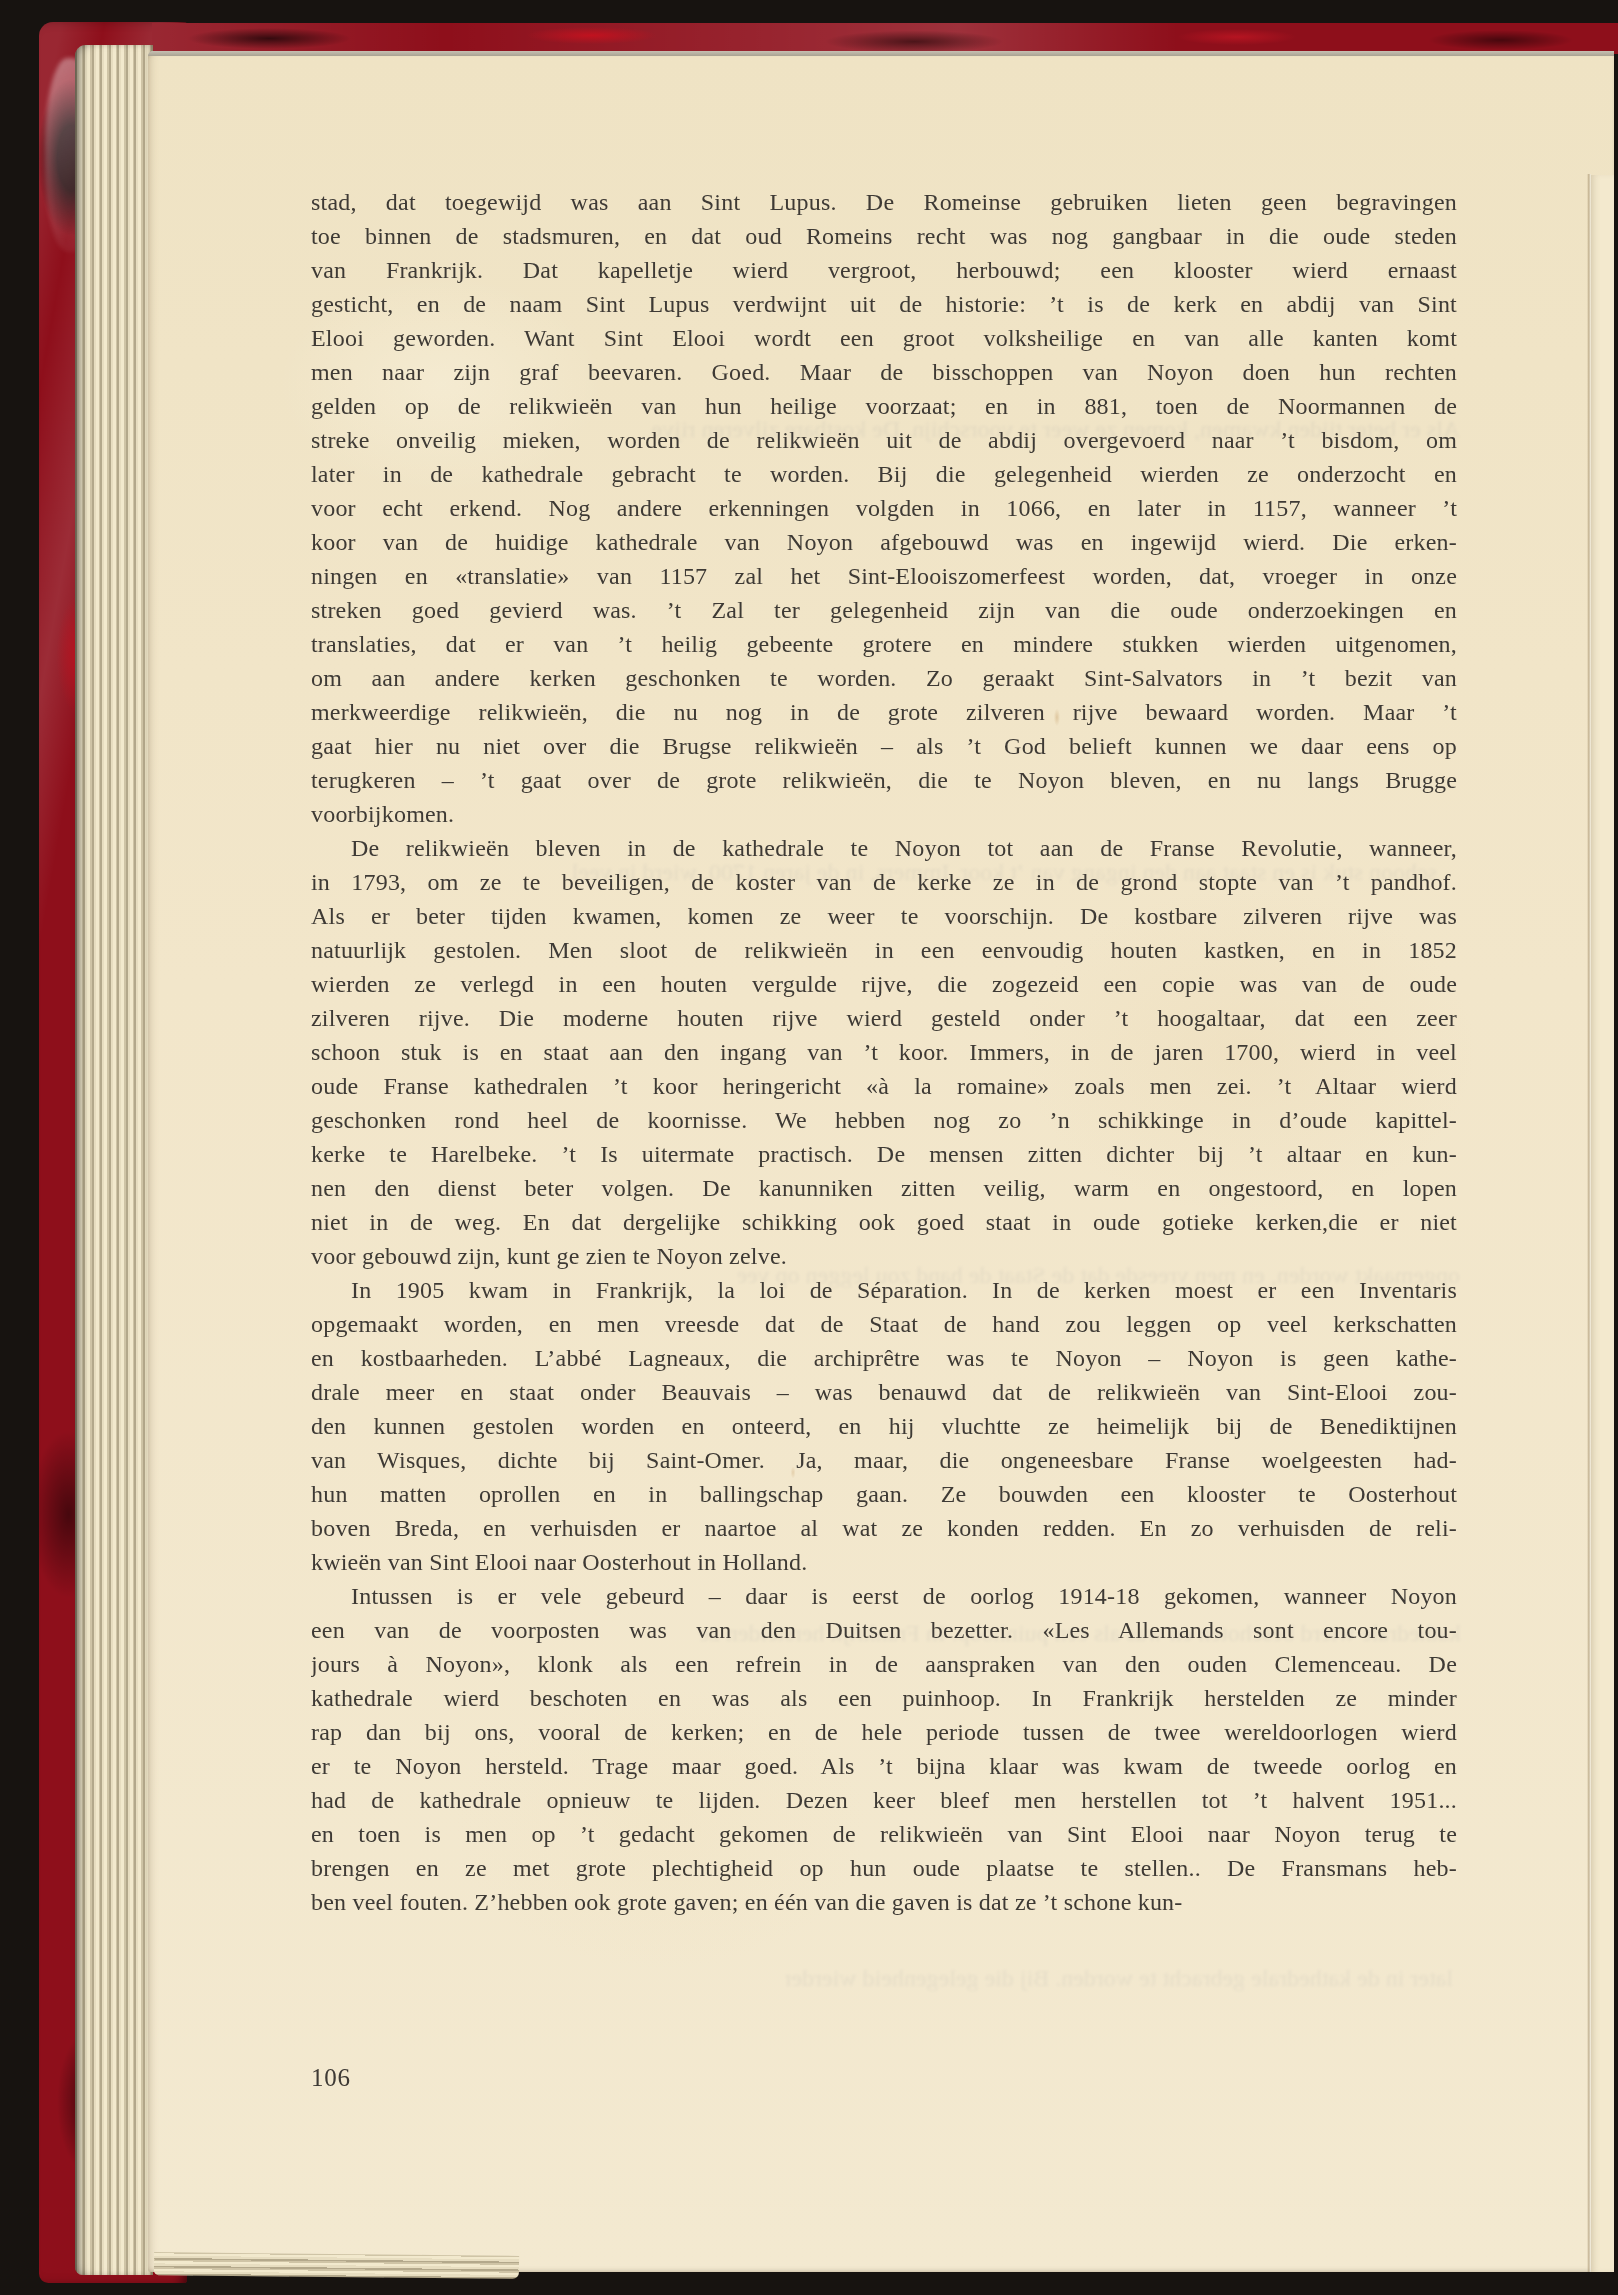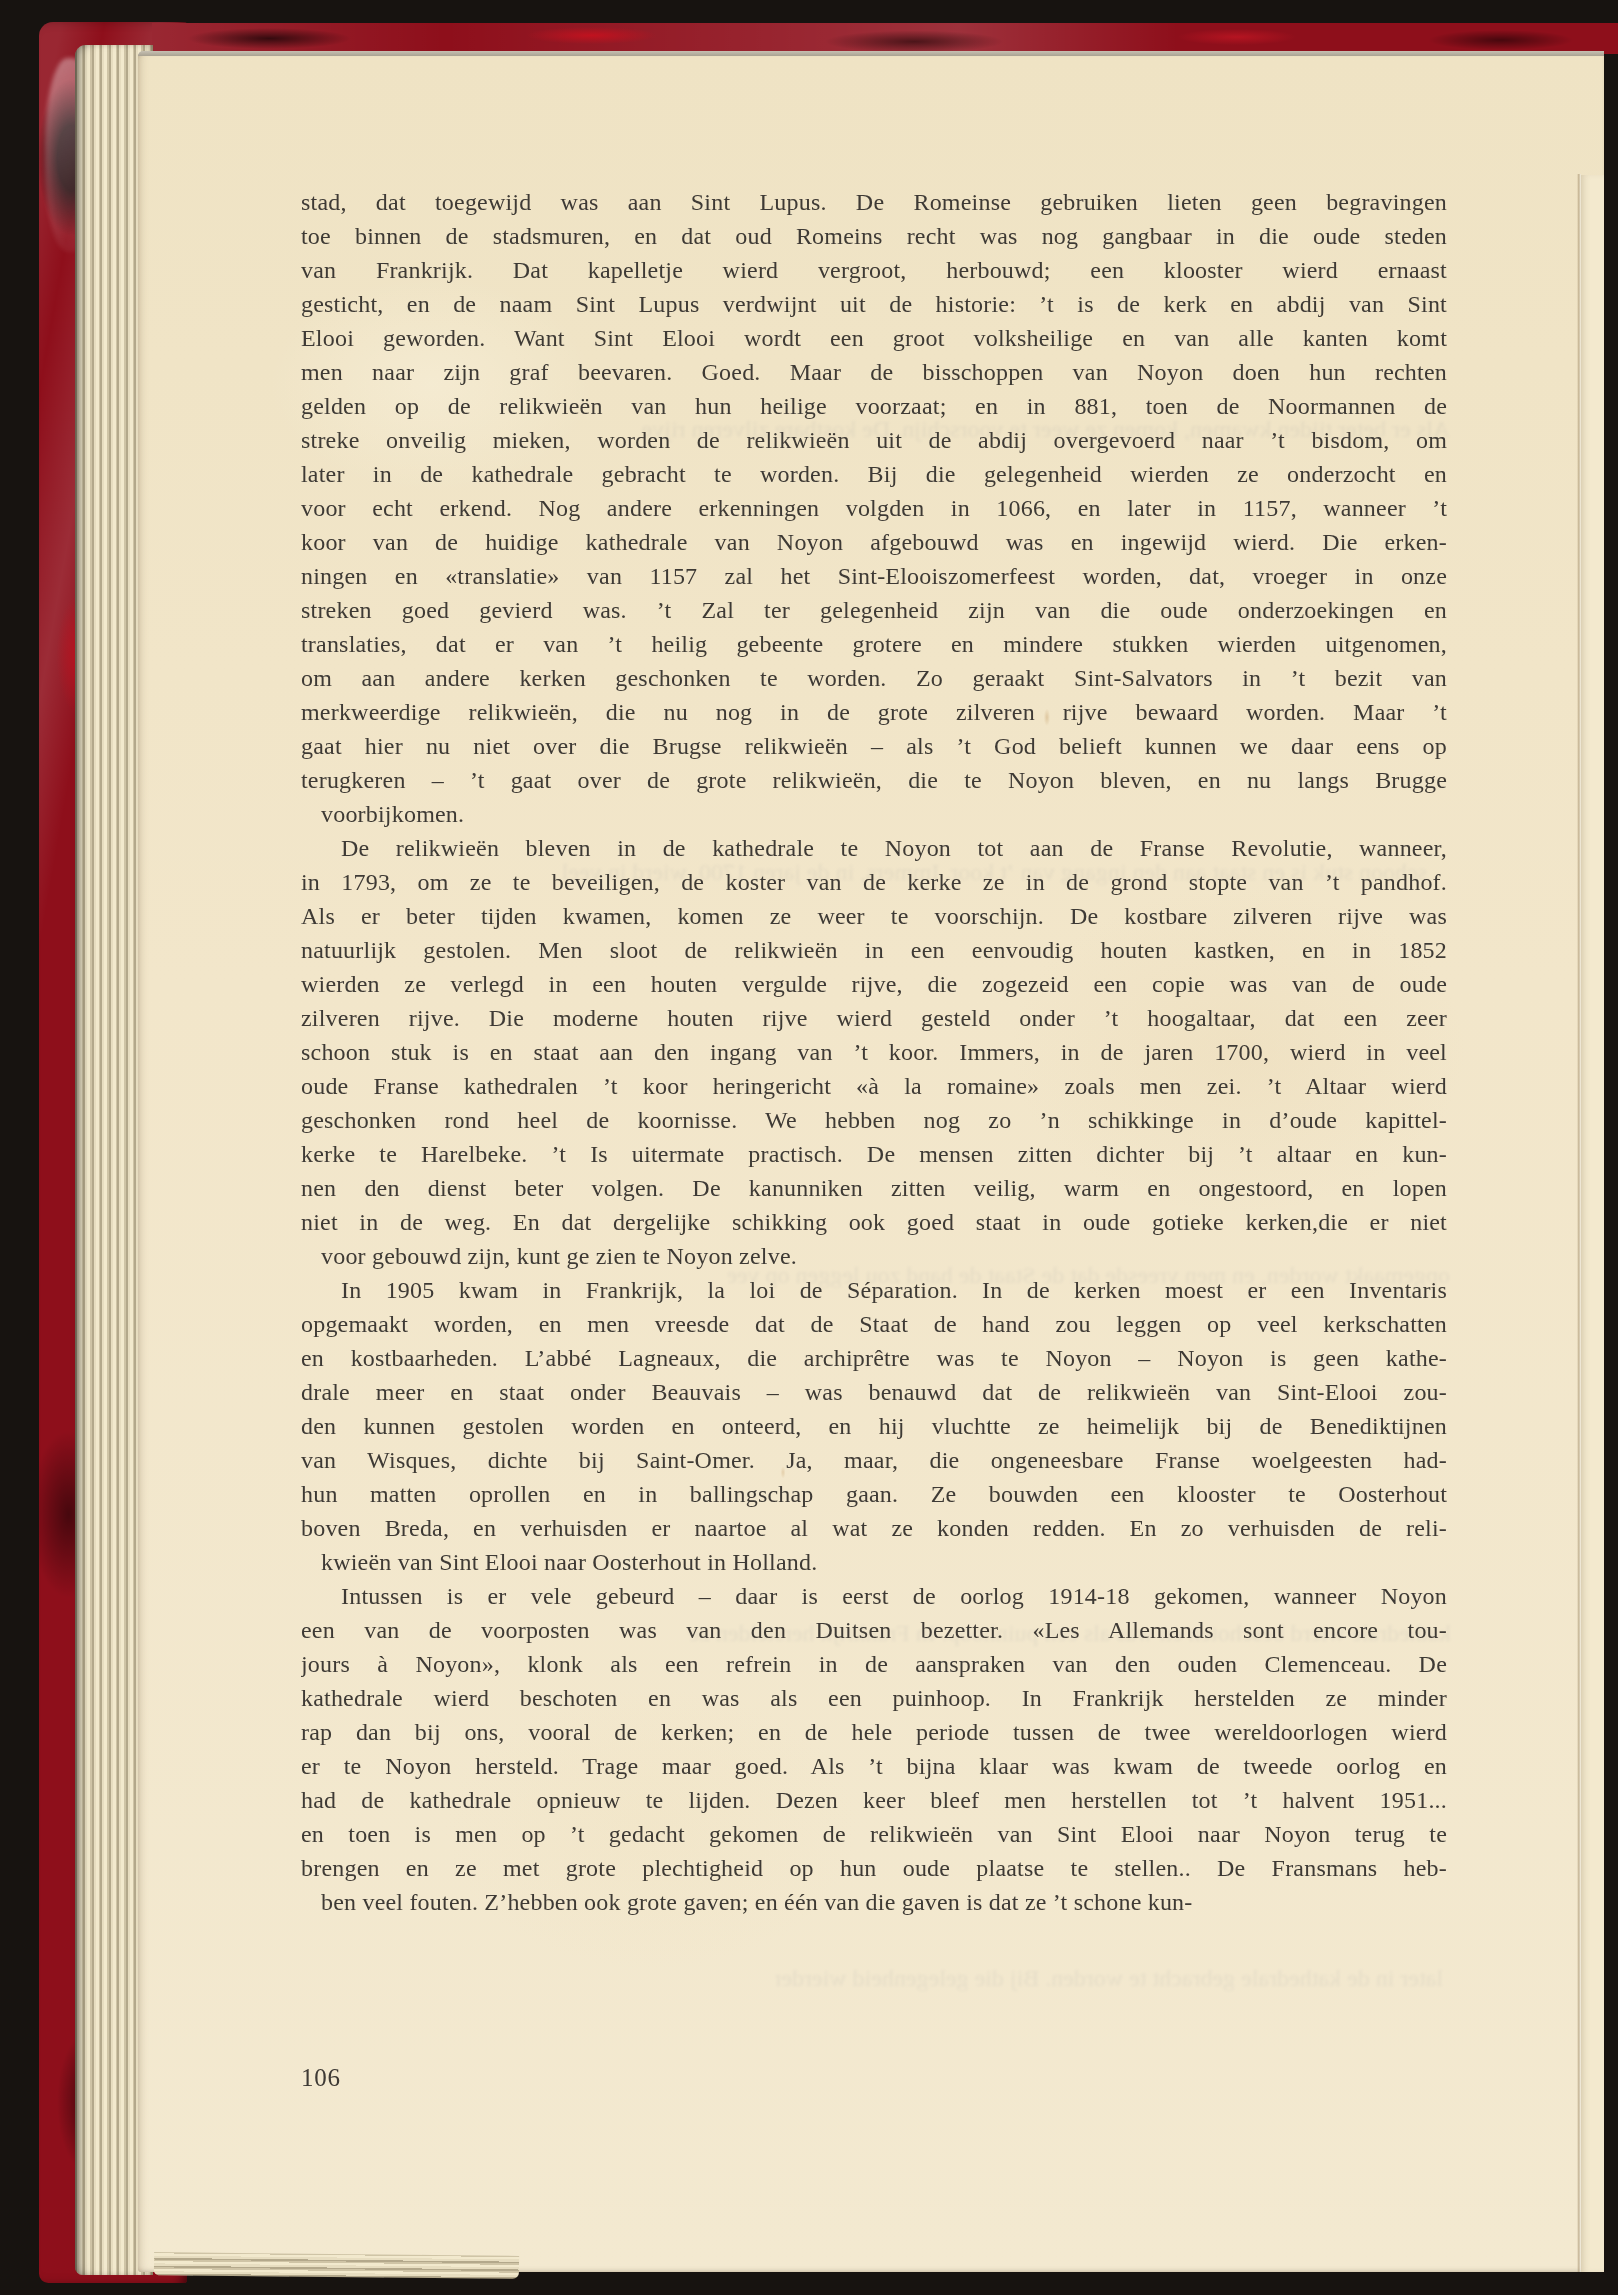--- a/index.html
+++ b/index.html
@@ -67,21 +67,21 @@
   .bottom-stack{
     position:absolute; left:154px; top:2254px; width:365px; height:23px;
     transform:rotate(.6deg);
     background:repeating-linear-gradient(0deg,
       #b3a88b 0 1.6px, #e7ddc0 1.6px 3.9px, #f2e9cd 3.9px 6.2px, #cfc4a6 6.2px 7.8px);
     border-radius:0 0 6.2px 4.7px;
   }
 
   
   .page{
-    position:absolute; left:138px; top:51px; width:1466px; height:2221px;
+    position:absolute; left:148px; top:51px; width:1466px; height:2221px;
     border-radius:6.2px 0 0 3.1px;
     background:linear-gradient(180deg,#efe3c4 0%,#f2e6ca 42%,#f3e9d0 100%);
     box-shadow:inset 5.4px 0 9.3px -4.7px rgba(120,100,70,.38),
                inset 0 3.9px 5.4px -3.9px rgba(110,100,80,.55),
                inset 0 -3.9px 5.4px -3.9px rgba(120,105,80,.4);
   }
   .page::before{ 
     content:""; position:absolute; left:0; top:0; width:100%; height:5.4px;
     background:linear-gradient(180deg,#c6c0b2,#a9a292);
     border-radius:6.2px 0 0 0;
@@ -111,21 +111,21 @@
   
   .text-block{
     position:absolute; left:163px; top:134px; width:1146px;
     color:var(--ink);
     font-size:24px; letter-spacing:0.2px;
   }
   .line{
     height:34px; line-height:34px; overflow:hidden;
     text-align:justify; text-align-last:justify; white-space:normal;
   }
-  .line.end{ text-align-last:left;margin-left:20px; }
+  .line.end{ text-align-last:left; }
   .line.indent{ text-indent:40px; }
 
   .page-number{
     position:absolute; left:163px; top:2010px; width:1146px; height:34px;
     line-height:34px; text-align:left; color:var(--ink);
     font-size:25px; letter-spacing:0.8px;
   }
 
   
   .ghost-layer{ position:absolute; inset:0; overflow:hidden; pointer-events:none; }

